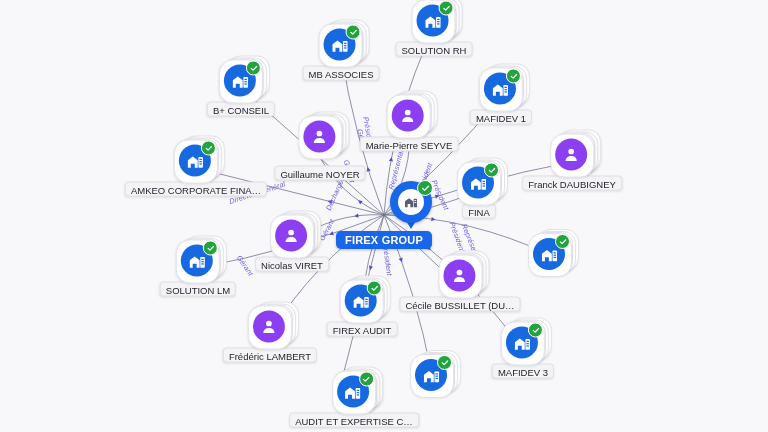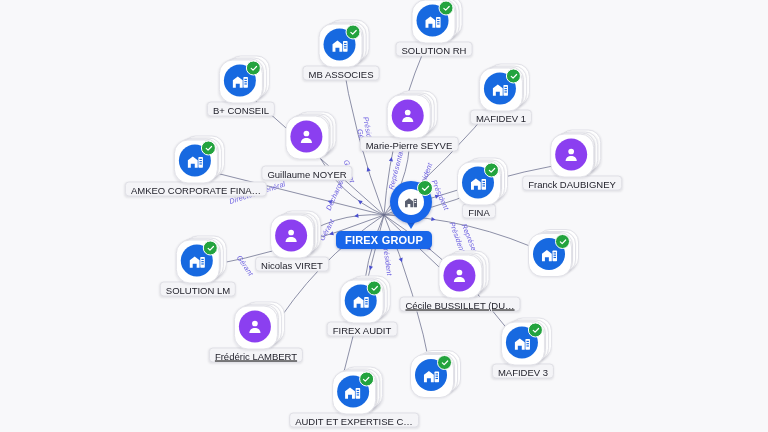--- a/index.html
+++ b/index.html
@@ -310,21 +310,21 @@
           <div class="sheet s0"></div>
           <div class="icon-badge icon-person">
   <svg width="18" height="18" viewBox="0 0 24 24" aria-hidden="true">
     <circle cx="12" cy="8" r="3.8" fill="#ffffff"></circle>
     <path d="M4.6 20.5c0-4.1 3.3-6.6 7.4-6.6s7.4 2.5 7.4 6.6z" fill="#ffffff"></path>
   </svg>
           </div>
         </div>
         <div class="node-label">Marie-Pierre SEYVE</div>
       </div>
-      <div class="node" style="left: 307px; top: 148px; z-index: 10; gap: 8px;">
+      <div class="node" style="left: 320px; top: 148px; z-index: 10; gap: 8px;">
         <div class="node-stack">
           <div class="sheet s3"></div>
           <div class="sheet s2"></div>
           <div class="sheet s1"></div>
           <div class="sheet s0"></div>
           <div class="icon-badge icon-person">
   <svg width="18" height="18" viewBox="0 0 24 24" aria-hidden="true">
     <circle cx="12" cy="8" r="3.8" fill="#ffffff"></circle>
     <path d="M4.6 20.5c0-4.1 3.3-6.6 7.4-6.6s7.4 2.5 7.4 6.6z" fill="#ffffff"></path>
   </svg>
@@ -446,21 +446,21 @@
   </svg>
           </div>
           <div class="check-badge">
   <svg width="8" height="8" viewBox="0 0 24 24" aria-hidden="true">
     <path d="M20 6L9.5 17 4 11.5" fill="none" stroke="#ffffff" stroke-width="3.6" stroke-linecap="round" stroke-linejoin="round"></path>
   </svg>
           </div>
         </div>
         <div class="node-label">SOLUTION LM</div>
       </div>
-      <div class="node" style="left: 460px; top: 283px; z-index: 10; text-decoration: underline;">
+      <div class="node" style="left: 460px; top: 283px; z-index: 10;">
         <div class="node-stack">
           <div class="sheet s3"></div>
           <div class="sheet s2"></div>
           <div class="sheet s1"></div>
           <div class="sheet s0"></div>
           <div class="icon-badge icon-person">
   <svg width="18" height="18" viewBox="0 0 24 24" aria-hidden="true">
     <circle cx="12" cy="8" r="3.8" fill="#ffffff"></circle>
     <path d="M4.6 20.5c0-4.1 3.3-6.6 7.4-6.6s7.4 2.5 7.4 6.6z" fill="#ffffff"></path>
   </svg>
@@ -484,21 +484,21 @@
   </svg>
           </div>
           <div class="check-badge">
   <svg width="8" height="8" viewBox="0 0 24 24" aria-hidden="true">
     <path d="M20 6L9.5 17 4 11.5" fill="none" stroke="#ffffff" stroke-width="3.6" stroke-linecap="round" stroke-linejoin="round"></path>
   </svg>
           </div>
         </div>
         <div class="node-label">FIREX AUDIT</div>
       </div>
-      <div class="node" style="left: 256px; top: 334px; z-index: 10; text-decoration: underline;">
+      <div class="node" style="left: 270px; top: 334px; z-index: 10;">
         <div class="node-stack">
           <div class="sheet s3"></div>
           <div class="sheet s2"></div>
           <div class="sheet s1"></div>
           <div class="sheet s0"></div>
           <div class="icon-badge icon-person">
   <svg width="18" height="18" viewBox="0 0 24 24" aria-hidden="true">
     <circle cx="12" cy="8" r="3.8" fill="#ffffff"></circle>
     <path d="M4.6 20.5c0-4.1 3.3-6.6 7.4-6.6s7.4 2.5 7.4 6.6z" fill="#ffffff"></path>
   </svg>

